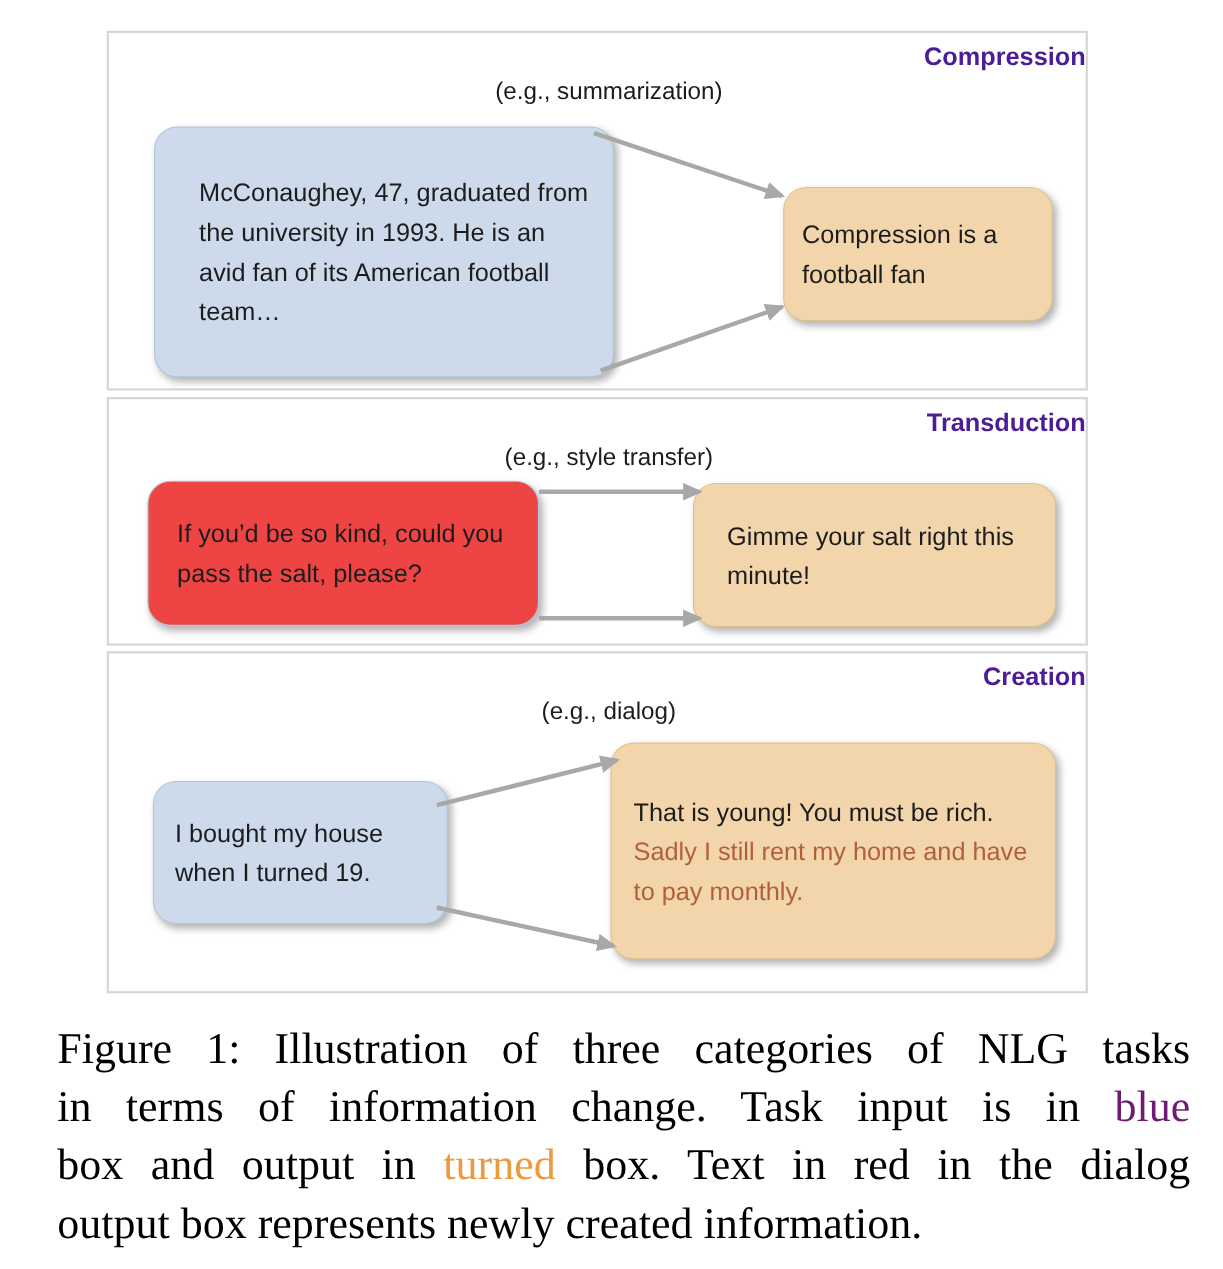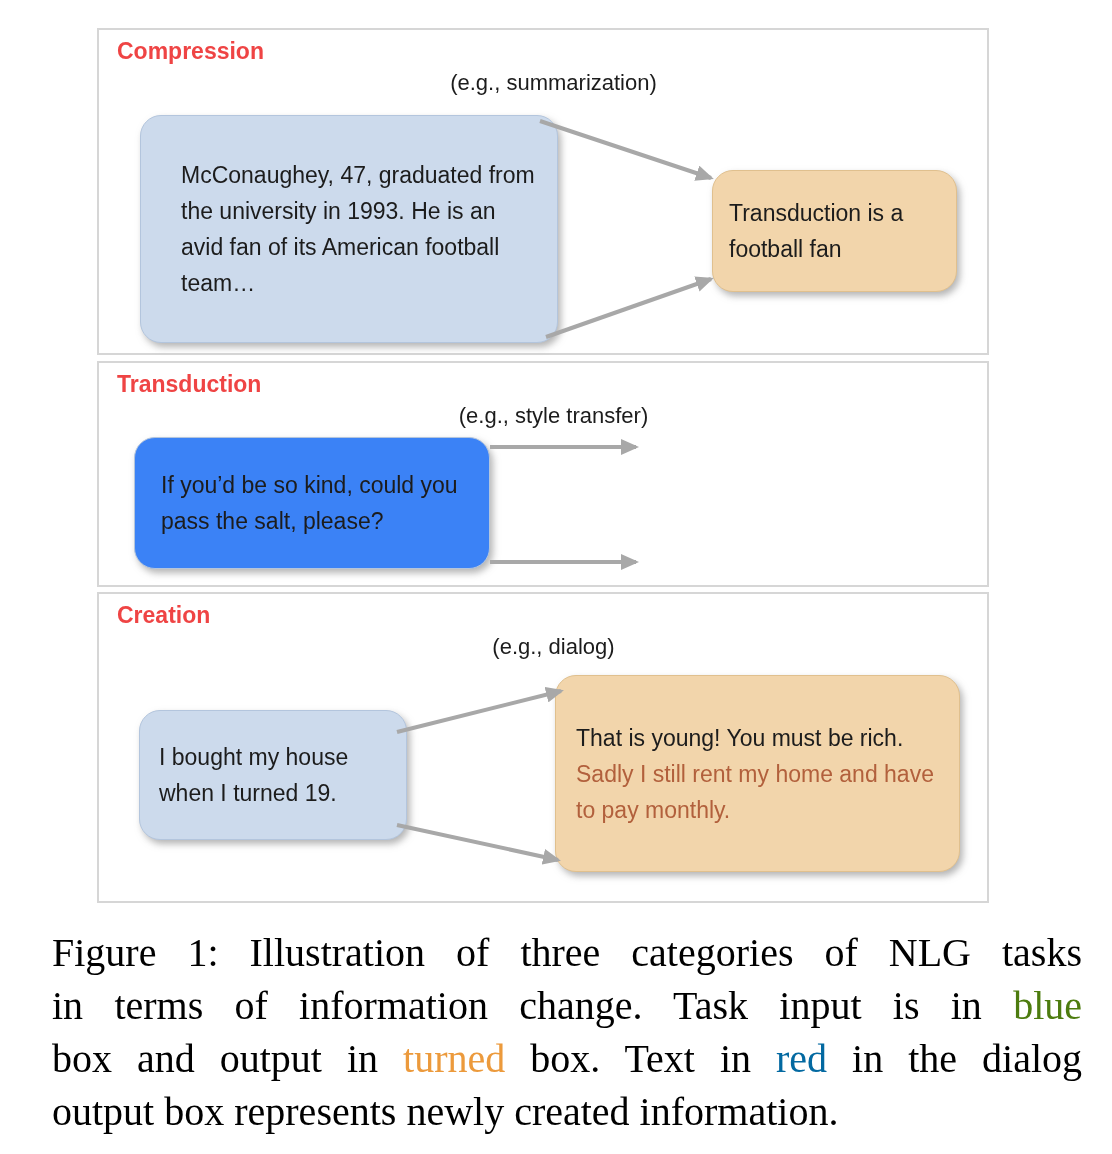--- a/index.html
+++ b/index.html
@@ -5,22 +5,22 @@
   html, body { margin: 0; padding: 0; background: #ffffff; }
   body {
     width: 1112px; height: 1154px; position: relative;
     font-family: "Liberation Sans", sans-serif;
   }
   .panel {
     position: absolute; left: 97px; width: 892px;
     background: #ffffff; border: 2px solid #d6d6d6; box-sizing: border-box;
   }
   .panel-title {
-    position: absolute; left: 18px; right: 0; text-align: left;
-    font-weight: bold; font-size: 23px; color: #ef4444; top: 8px;
+    position: absolute; left: 4px; right: 0; text-align: right;
+    font-weight: bold; font-size: 23px; color: #4c1d95; top: 8px;
   }
   .panel-subtitle {
     position: absolute; left: 0; right: 0; text-align: center;
     font-size: 22px; color: #1c1c1c; top: 40px; margin-left: 21px;
   }
   .box {
     position: absolute; box-sizing: border-box; border-radius: 21px;
     display: flex; align-items: center;
     font-size: 23px; line-height: 36px; color: #1c1c1c;
     box-shadow: 3px 4px 7px rgba(120,120,120,0.55);
@@ -57,42 +57,45 @@
 
 <div class="panel" id="panel-compression">
   <div class="panel-title">Compression</div>
   <div class="panel-subtitle">(e.g., summarization)</div>
 
   <div class="box box-input" id="p1-input" style="background-color: rgb(204, 218, 236); padding-left: 40px;">
     <div>McConaughey, 47, graduated from the university in 1993. He is an avid fan of its American football team…</div>
   </div>
 
   <div class="box box-output" id="p1-output" style="background-color: rgb(242, 213, 171);">
-    <div>Transduction is a football fan</div>
+    <div>Compression is a football fan</div>
   </div>
 
   <svg class="arrow-layer" viewBox="0 0 888 323">
     <defs>
       <marker id="ah1" markerUnits="userSpaceOnUse" markerWidth="18" markerHeight="16" refX="15" refY="8" orient="auto">
         <path d="M0,0 L18,8 L0,16 z" fill="#a8a8a8"></path>
       </marker>
     </defs>
     <line x1="441" y1="91" x2="612" y2="148" stroke="#a8a8a8" stroke-width="4" marker-end="url(#ah1)"></line>
     <line x1="447" y1="307" x2="612" y2="249" stroke="#a8a8a8" stroke-width="4" marker-end="url(#ah1)"></line>
   </svg>
 </div>
 
 <div class="panel" id="panel-transduction">
   <div class="panel-title">Transduction</div>
   <div class="panel-subtitle">(e.g., style transfer)</div>
 
-  <div class="box box-input" id="p2-input" style="background-color: #3b82f6;">
+  <div class="box box-input" id="p2-input" style="background-color: #ef4444;">
     <div>If you’d be so kind, could you pass the salt, please?</div>
   </div>
 
+  <div class="box box-output" id="p2-output" style="background-color: rgb(242, 213, 171);">
+    <div>Gimme your salt right this minute!</div>
+  </div>
 
   <svg class="arrow-layer" viewBox="0 0 888 222">
     <defs>
       <marker id="ah2" markerUnits="userSpaceOnUse" markerWidth="18" markerHeight="16" refX="15" refY="8" orient="auto">
         <path d="M0,0 L18,8 L0,16 z" fill="#a8a8a8"></path>
       </marker>
     </defs>
     <line x1="391" y1="84" x2="537" y2="84" stroke="#a8a8a8" stroke-width="4" marker-end="url(#ah2)"></line>
     <line x1="391" y1="199" x2="537" y2="199" stroke="#a8a8a8" stroke-width="4" marker-end="url(#ah2)"></line>
   </svg>
@@ -121,21 +124,21 @@
     <line x1="298" y1="138" x2="462" y2="97" stroke="#a8a8a8" stroke-width="4" marker-end="url(#ah3)"></line>
     <line x1="298" y1="231" x2="459" y2="266" stroke="#a8a8a8" stroke-width="4" marker-end="url(#ah3)"></line>
   </svg>
 </div>
 
 <div class="caption">
   <div class="cap-line">
     <span>Figure 1: Illustration of three categories of NLG tasks</span>
   </div>
   <div class="cap-line">
-    <span>in terms of information change.  Task input is in </span><span style="color: #4d7c0f; margin-top: 36px;">blue</span>
+    <span>in terms of information change.  Task input is in </span><span style="color: #701a75; margin-top: 36px;">blue</span>
   </div>
   <div class="cap-line">
-    <span>box and output in </span><span style="color: rgb(236, 154, 60);">turned</span><span> box. Text in </span><span style="color: #0369a1;">red</span><span> in the dialog</span>
+    <span>box and output in </span><span style="color: rgb(236, 154, 60);">turned</span><span> box. Text in </span><span style="color: #000000;">red</span><span> in the dialog</span>
   </div>
   <div class="cap-line last">
     <span>output box represents newly created information.</span>
   </div>
 </div>
 
 </body></html>

